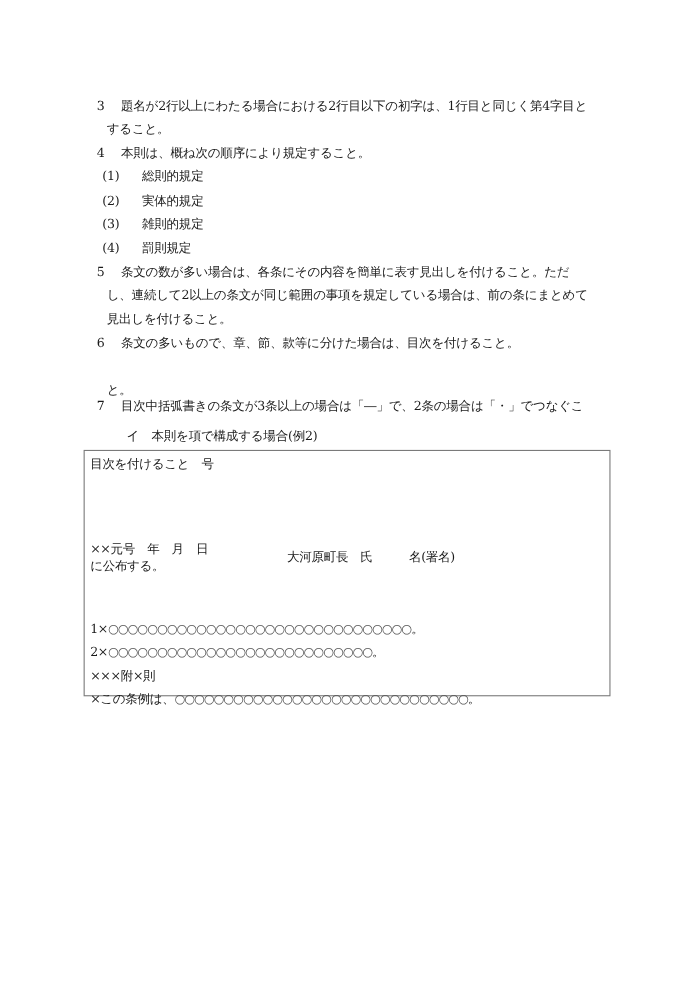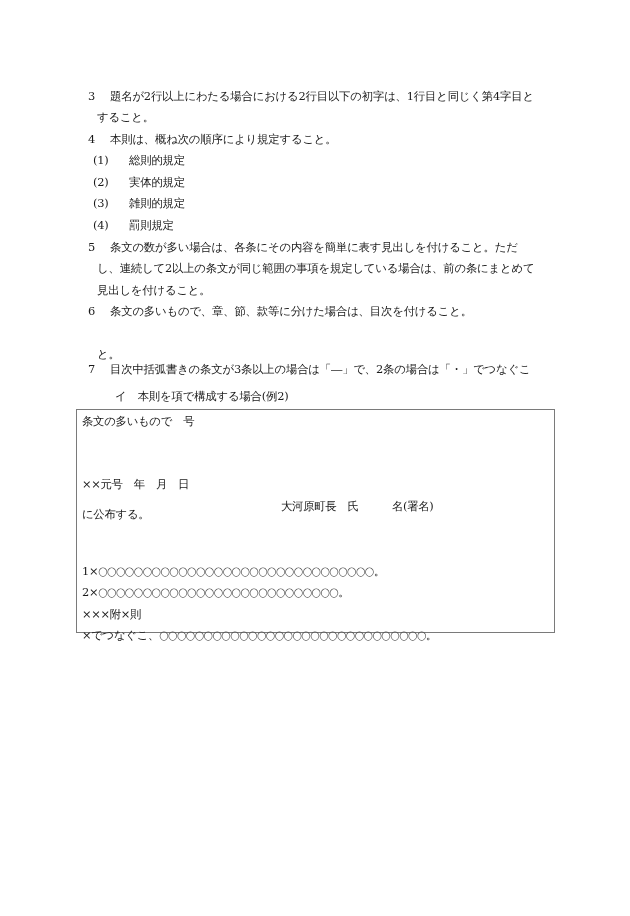--- a/index.html
+++ b/index.html
@@ -57,34 +57,34 @@
 <div class="line" style="left:88px;top:325px;margin-top:36px;">
   <span class="num">7</span><span>目次中括弧書きの条文が3条以上の場合は「―」で、2条の場合は「・」でつなぐこ</span>
 </div>
 <div class="line" style="left:97px;top:346px;">
   <span>と。</span>
 </div>
 
 <div class="line" style="left:115px;top:388px;">イ　本則を項で構成する場合(例2)</div>
 
 <div class="box">
-  <div class="bline" style="top:3px;">条文の多いもので　号</div>
+  <div class="bline" style="top:3px;">目次を付けること　号</div>
 
   <div class="bline" style="top:49px;margin-top:47px;">に公布する。</div>
 
-  <div class="bline" style="top:66px;">××元号　年　月　日</div>
+  <div class="bline" style="top:81px;">××元号　年　月　日</div>
 
-  <div class="bline" style="top:88px;left:204px;text-align:center;">大河原町長　氏　　　名(署名)</div>
+  <div class="bline" style="top:88px;left:184px;text-align:center;">大河原町長　氏　　　名(署名)</div>
 
 
   <div class="bline" style="top:153px;">
     <span>1×</span><span class="circ">○○○○○○○○○○○○○○○○○○○○○○○○○○○○○○○</span><span>。</span>
   </div>
   <div class="bline" style="top:174px;">
     <span>2×</span><span class="circ">○○○○○○○○○○○○○○○○○○○○○○○○○○○</span><span>。</span>
   </div>
 
   <div class="bline" style="top:196px;">×××附×則</div>
 
   <div class="bline" style="top:217px;">
-    <span>×でつなぐこ、</span><span class="circ">○○○○○○○○○○○○○○○○○○○○○○○○○○○○○○</span><span>。</span>
+    <span>×この条例は、</span><span class="circ">○○○○○○○○○○○○○○○○○○○○○○○○○○○○○○</span><span>。</span>
   </div>
 </div>
 
 </body></html>

